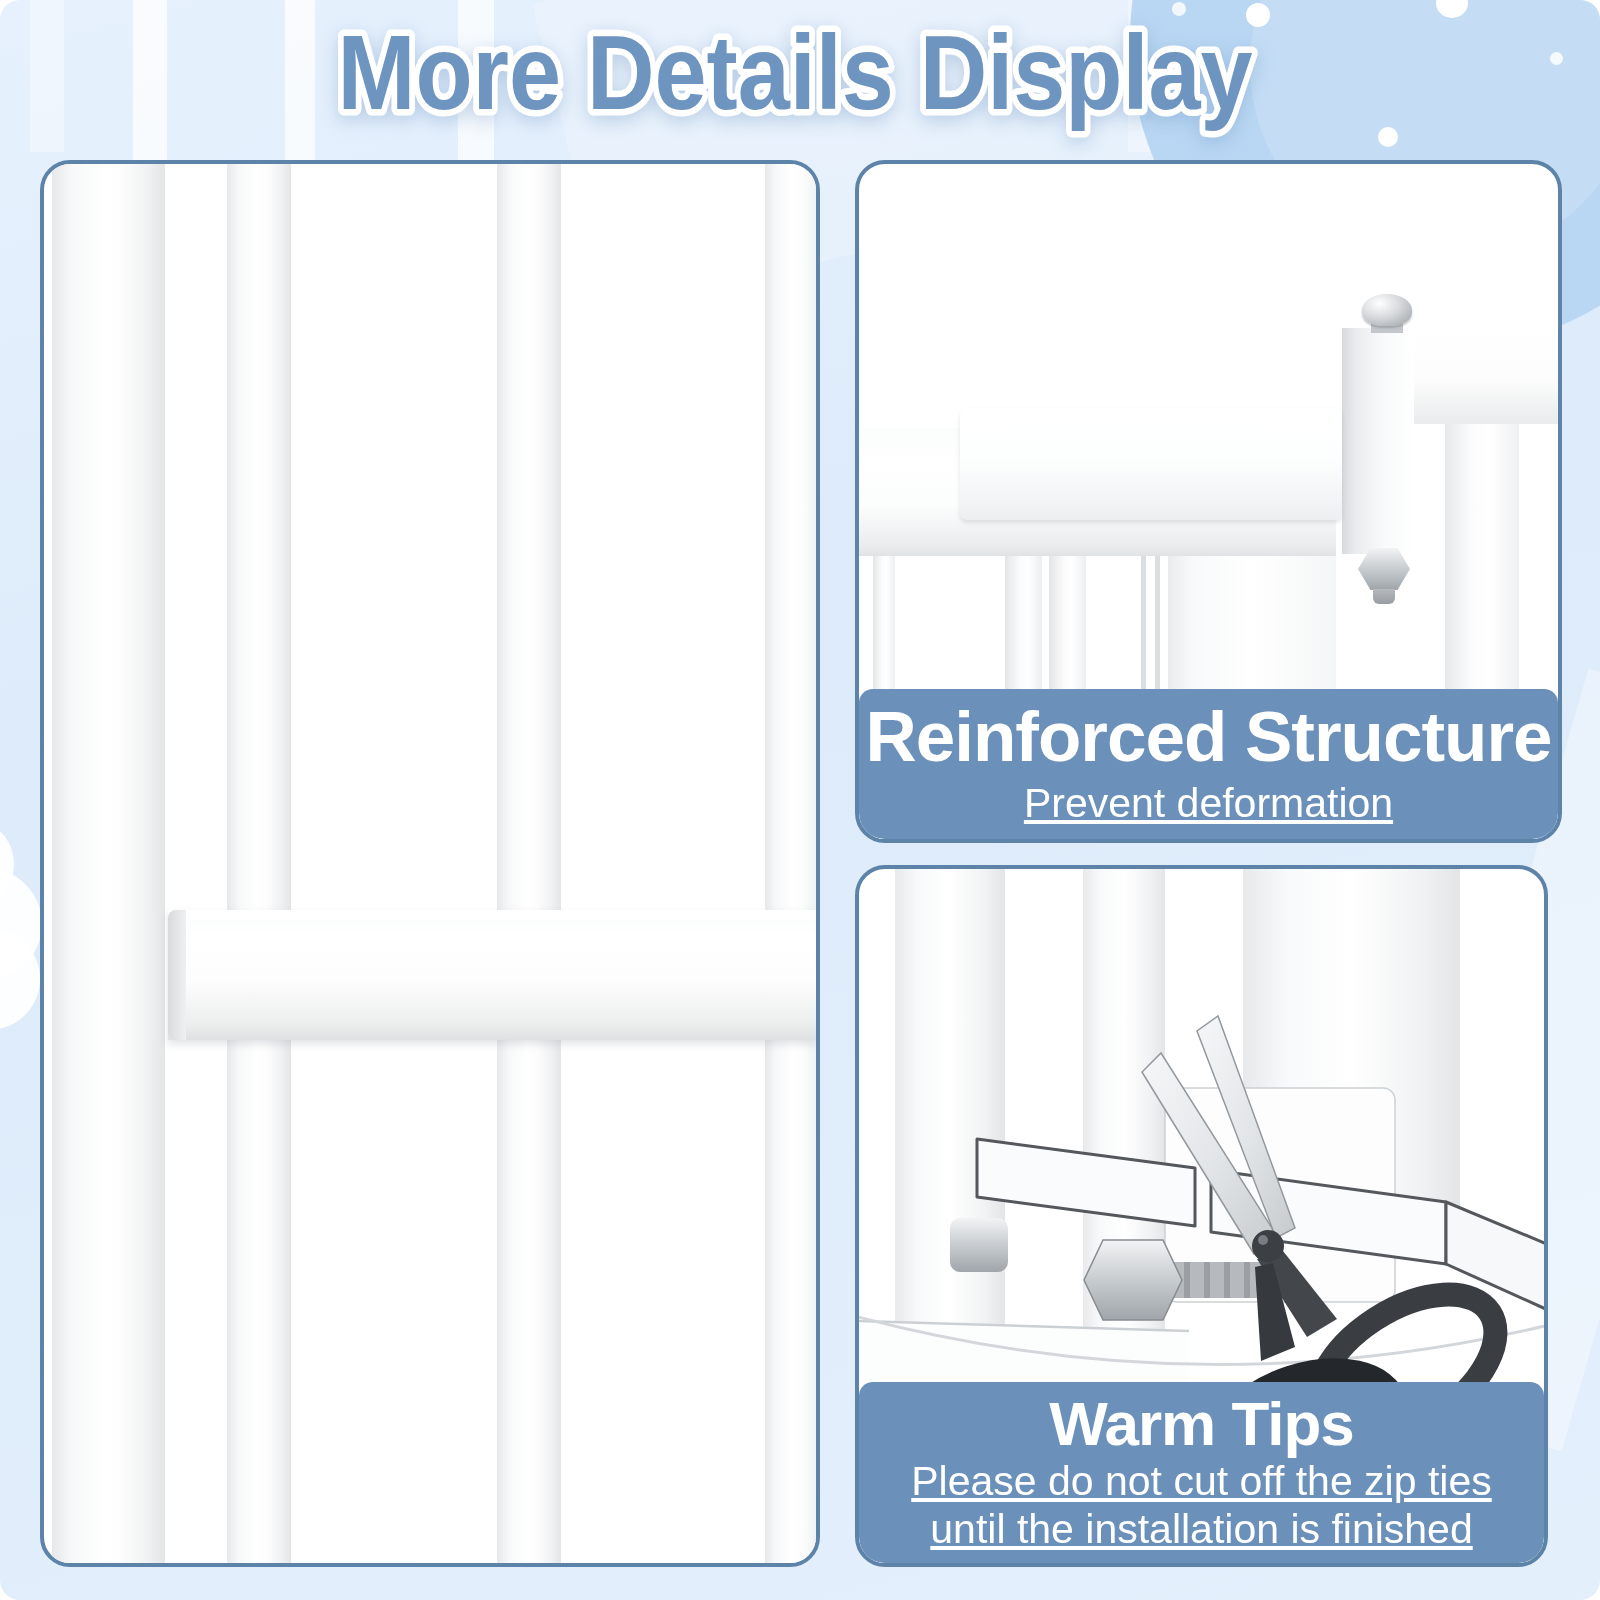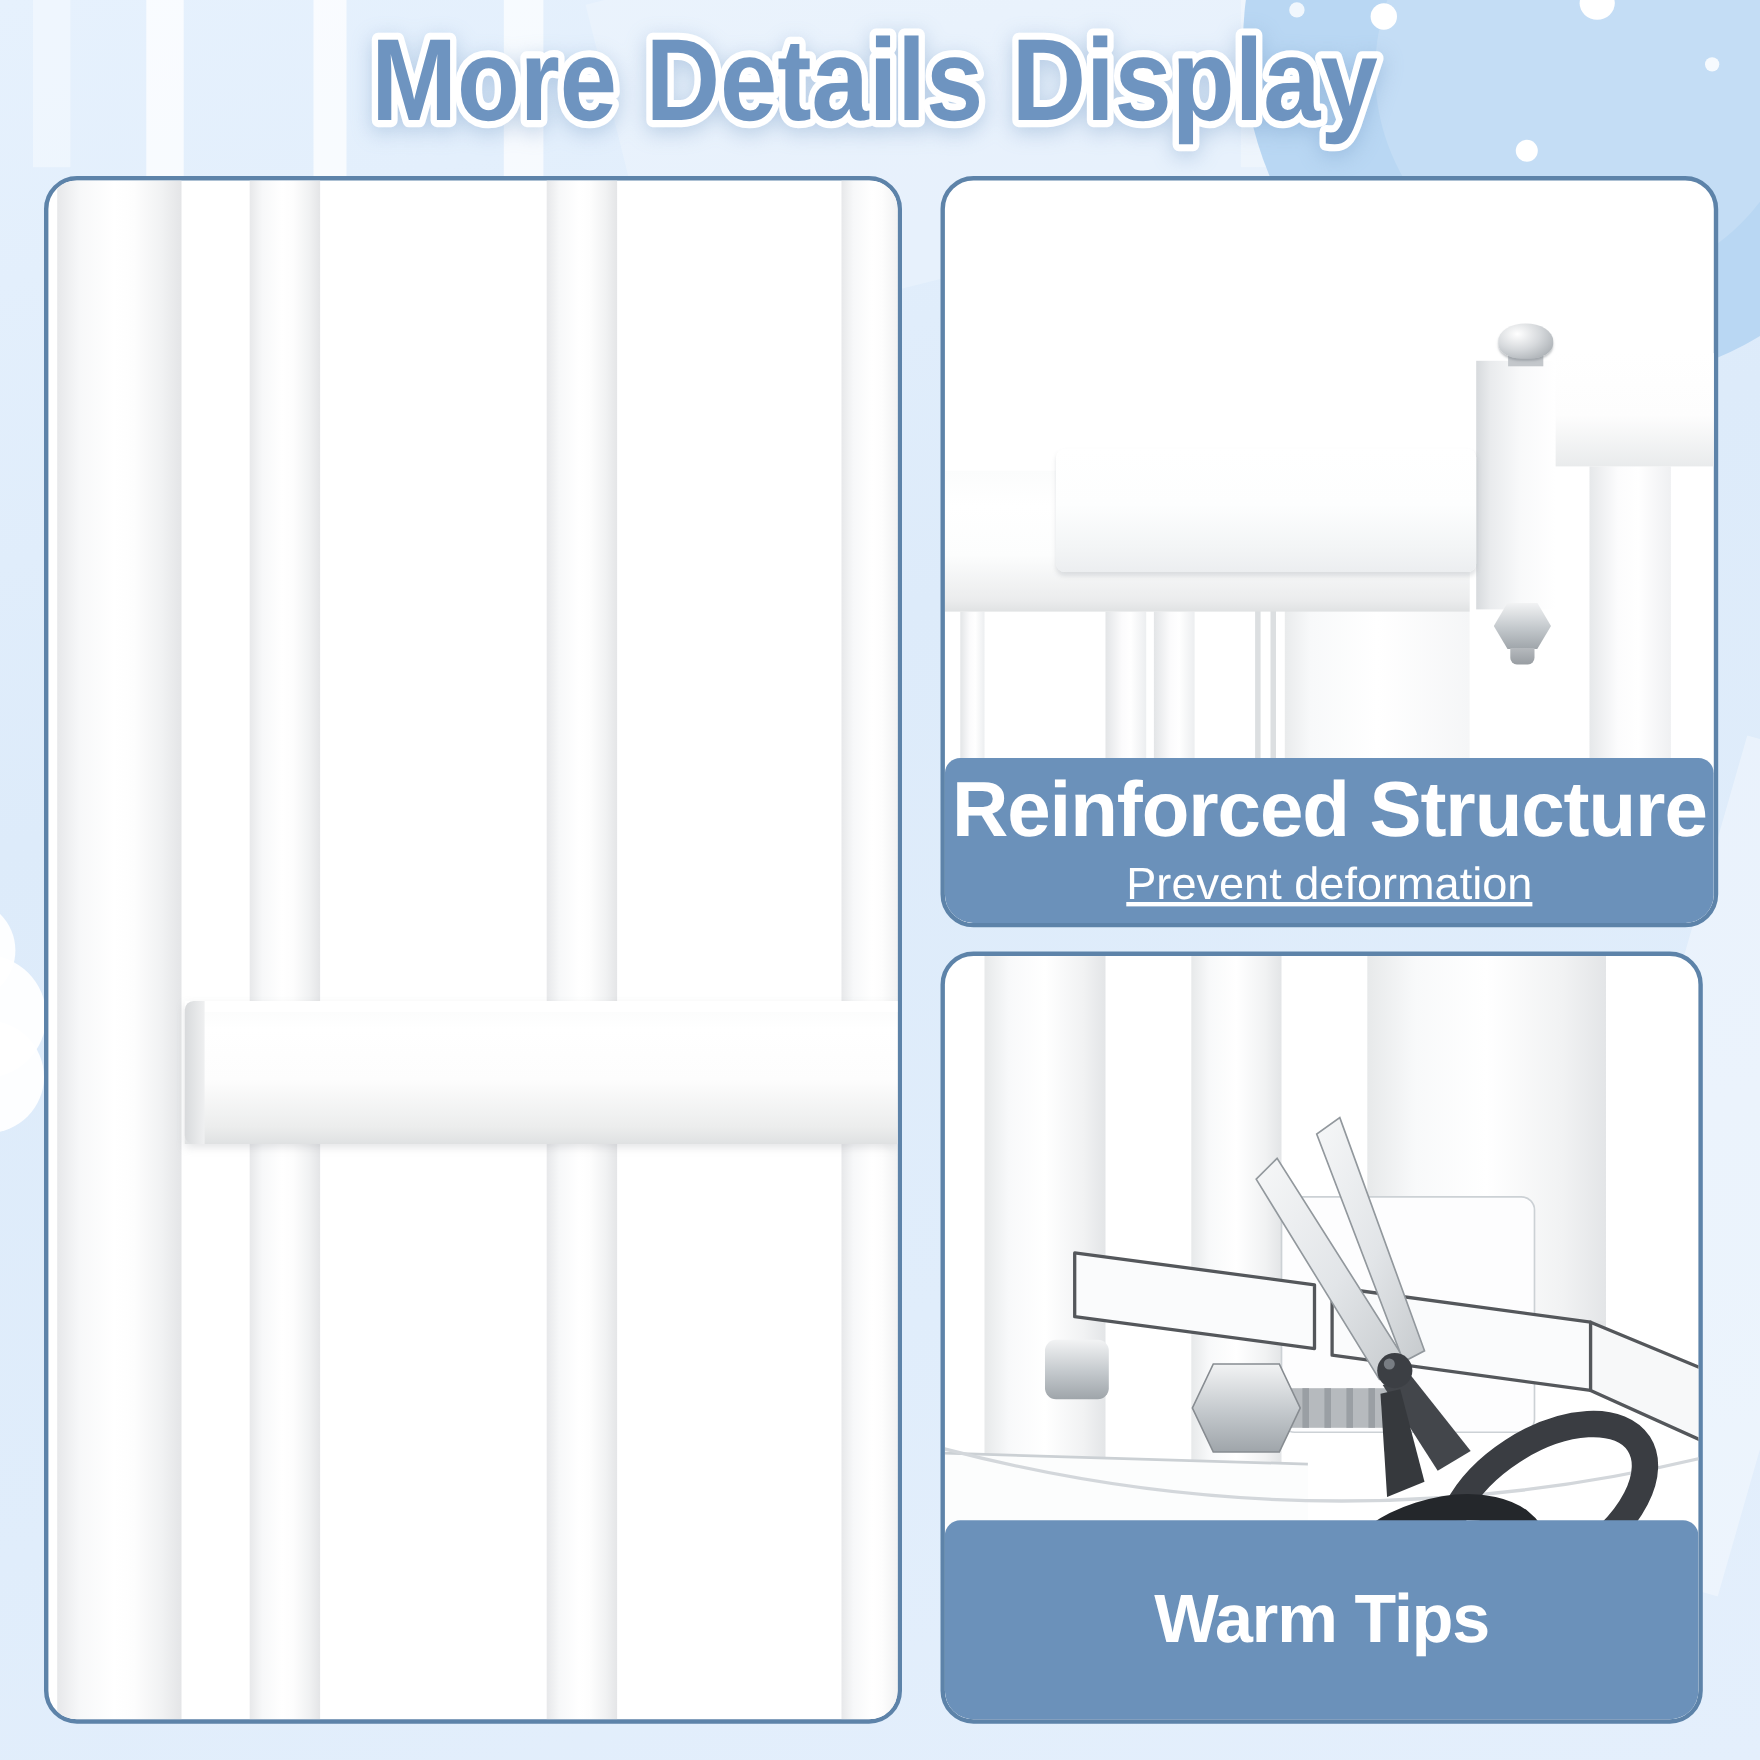--- a/index.html
+++ b/index.html
@@ -1,20 +1,21 @@
 <!DOCTYPE html>
 <html style="--title-blue: #6e94c0; --caption-band: #6b91ba; --panel-border: #5d83a9; --background: #ddebfa; --corner-accent: #b9d7f3; --caption-text: #ffffff;"><head>
 <meta charset="utf-8">
 <style>
   html,body{margin:0;padding:0;background:#fff;}
   .stage{
     position:relative;width:1600px;height:1600px;overflow:hidden;
     background-color:var(--background,#ddebfa);
     background-image:linear-gradient(165deg,#e6f1fd 0%,#ddebfa 38%,#e0edfb 70%,#e4effc 100%);
     font-family:"Liberation Sans",sans-serif;
+    border-radius:20px;
   }
   
   .stripe{position:absolute;top:0;background:#ffffff;}
   .stripe.s1{left:30px;width:34px;height:152px;opacity:.38}
   .stripe.s2{left:133px;width:34px;height:163px;opacity:.75}
   .stripe.s3{left:285px;width:30px;height:163px;opacity:.75}
   .stripe.s4{left:458px;width:36px;height:163px;opacity:.7}
   .stripe.s5{left:1128px;width:32px;height:152px;opacity:.3}
   .swath-title{position:absolute;left:560px;top:-90px;width:740px;height:320px;background:rgba(255,255,255,.22);transform:rotate(-14deg);}
   .corner-blob{position:absolute;right:-150px;top:-270px;width:620px;height:620px;border-radius:50%;background:var(--corner-accent,#b9d7f3);}
@@ -213,16 +214,20 @@
       <path d="M414 394 L436 478 L402 492 L396 398 Z" fill="#36393d"></path>
       <ellipse cx="547" cy="498" rx="100" ry="57" fill="none" stroke="#3a3d42" stroke-width="24" transform="rotate(-33 547 498)"></ellipse>
       <ellipse cx="448" cy="560" rx="92" ry="54" fill="none" stroke="#24272b" stroke-width="24" transform="rotate(-18 448 560)"></ellipse>
       <path d="M395 385 L283 203 L302 184 L418 367 Z" fill="url(#blade)" stroke="#92989d" stroke-width="1.5"></path>
       <path d="M417 369 L338 162 L359 147 L436 359 Z" fill="url(#blade)" stroke="#92989d" stroke-width="1.5"></path>
       <circle cx="409" cy="377" r="16" fill="#3c3f44"></circle>
       <circle cx="404" cy="371" r="5" fill="#787d83"></circle>
     </svg>
     <div class="band">
       <div class="cap-title">Warm Tips</div>
+      <div class="cap-sub">
+        <span style="display:block">Please do not cut off the zip ties</span>
+        <span style="display:block">until the installation is finished</span>
+      </div>
     </div>
   </div>
 
 </div>
 
 </body></html>

